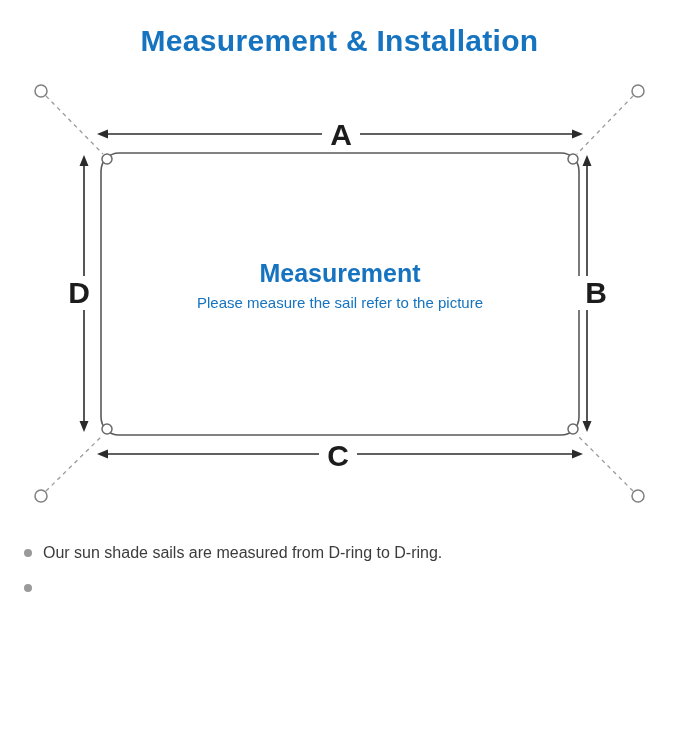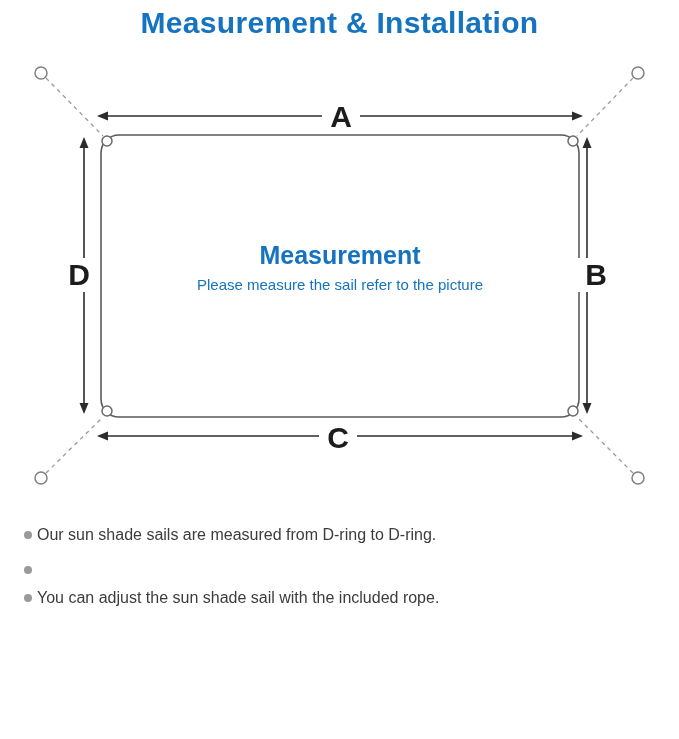--- a/index.html
+++ b/index.html
@@ -7,21 +7,21 @@
   body {
     width: 679px; height: 739px;
     font-family: "Liberation Sans", sans-serif;
     overflow: hidden;
   }
   .page-title {
     text-align: center;
     color: #1573c0;
     font-size: 30px;
     font-weight: bold;
-    padding-top: 6px;
+    padding-top: 24px;
     letter-spacing: 0.3px;
   }
   svg.diagram { display: block; }
   .tether { stroke: #999999; stroke-width: 1.3; stroke-dasharray: 4 4; }
   .anchor { fill: #ffffff; stroke: #808080; stroke-width: 1.5; }
   .sail { fill: #ffffff; stroke: #5a5a5a; stroke-width: 1.6; }
   .dring { fill: #ffffff; stroke: #6a6a6a; stroke-width: 1.5; }
   .arrow-line { stroke: #2b2b2b; stroke-width: 1.6; }
   .arrow-head { fill: #2b2b2b; }
   .label-bg { fill: #ffffff; }
@@ -35,21 +35,21 @@
     font-size: 25px; font-weight: bold; fill: #1573c0;
     text-anchor: middle;
   }
   .center-sub {
     font-family: "Liberation Sans", sans-serif;
     font-size: 15px; fill: #1573c0;
     text-anchor: middle;
   }
   .notes { list-style: none; margin: 14px 0 0; padding: 0 16px 0 24px; }
   .notes li {
-    display: flex; gap: 5px; margin-bottom: 13px;
+    display: flex; gap: 11px; margin-bottom: 13px;
     color: #3c3c3c; font-size: 16px; line-height: 1.38;
   }
   .bullet { flex: none; width: 8px; height: 8px; border-radius: 50%; background: #9a9a9a; margin-top: 7px; }
   .note-text { text-align: justify; }
 </style>
 </head>
 <body>
 
 <div>
 
@@ -113,19 +113,15 @@
   </svg>
 
   <ul class="notes">
     <li>
       <span class="bullet"></span>
       <span class="note-text">Our sun shade sails are measured from D-ring to D-ring.</span>
     </li>
     <li>
       <span class="bullet"></span>
     </li>
-    <li>
-      <span class="bullet"></span>
-      <span class="note-text">You can adjust the sun shade sail with the included rope.</span>
-    </li>
   </ul>
 
 </div>
 
 </body></html>

